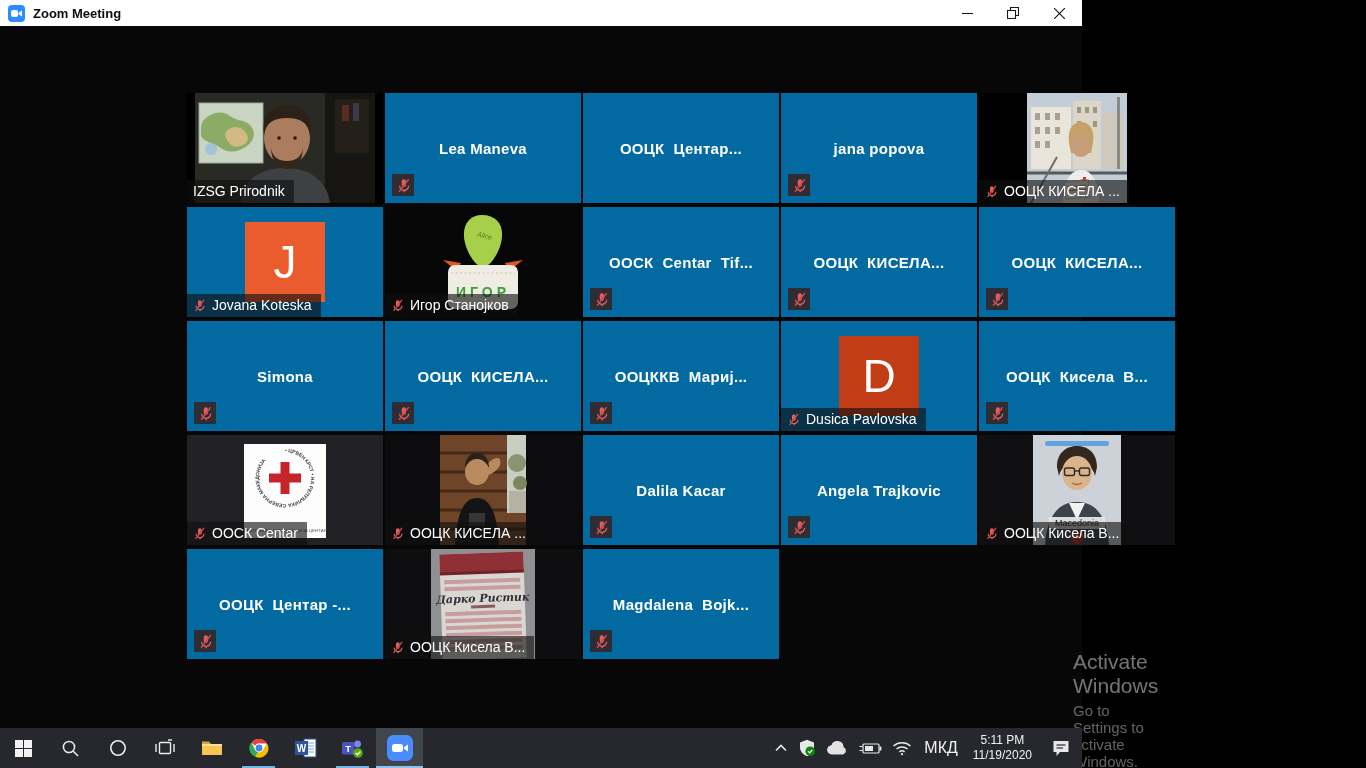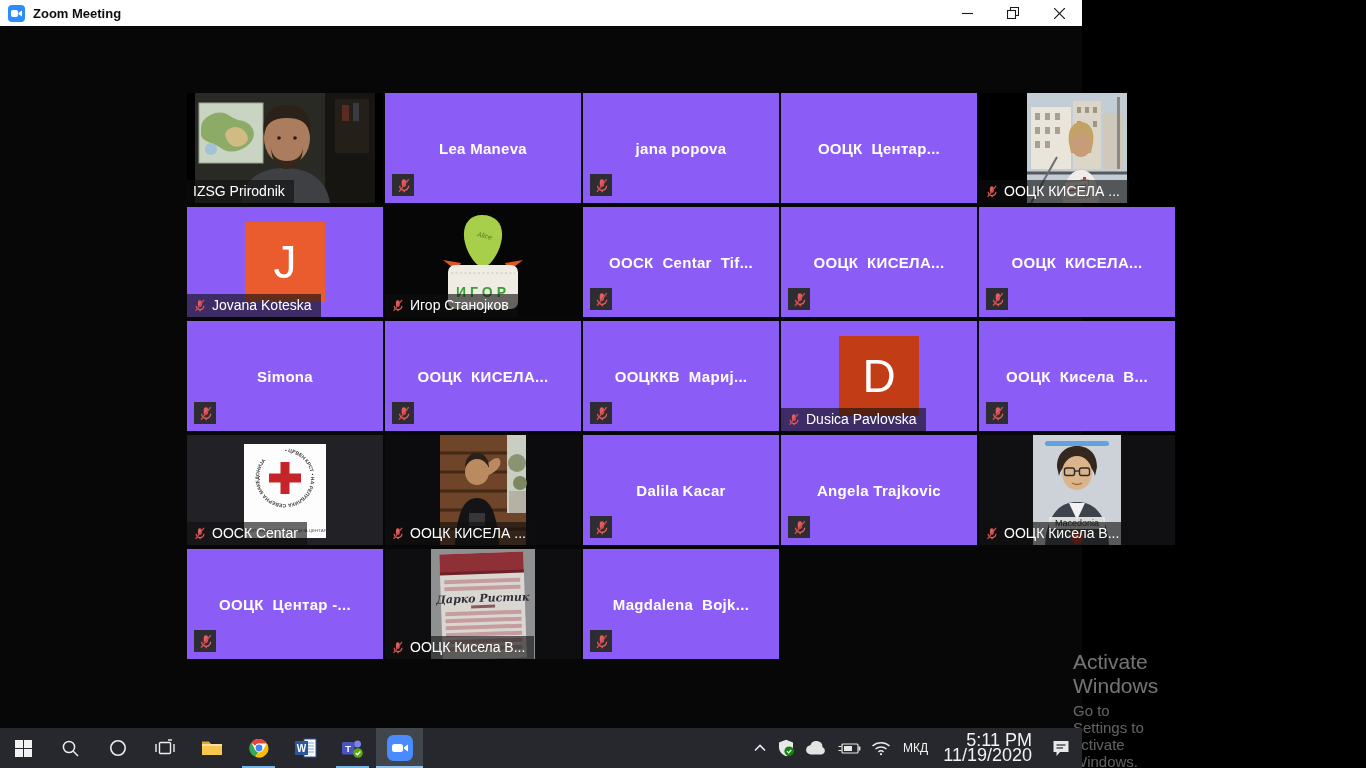--- a/index.html
+++ b/index.html
@@ -15,21 +15,21 @@
               display:flex; align-items:center; justify-content:center; }
   .title-text { font-size:13px; font-weight:700; color:#0c0c0c; }
   .win-controls { display:flex; height:100%; }
   .win-btn { width:46px; height:100%; display:flex; align-items:center; justify-content:center; cursor:default; }
 
   
   .stage { position:absolute; top:26px; left:0; right:0; bottom:40px; background:#070707; }
   .grid { position:absolute; left:187px; top:67px;
           display:grid; grid-template-columns:repeat(5,196px); grid-auto-rows:110px;
           column-gap:2px; row-gap:4px; }
-  .tile { position:relative; background:#8b5cf6; overflow:hidden; }
+  .tile { position:relative; background:#0369a1; overflow:hidden; }
   .tile.active { outline:3px solid #c9da52; outline-offset:-3px; z-index:2; }
   .video { position:absolute; inset:0; }
   .video svg { display:block; width:196px; height:110px; }
   .center-name { position:absolute; inset:0; display:flex; align-items:center; justify-content:center;
                  color:#fff; font-weight:700; font-size:15px; letter-spacing:.3px; white-space:pre; }
   .avatar { position:absolute; left:50%; top:50%; transform:translate(-50%,-50%);
             width:80px; height:80px; display:flex; align-items:center; justify-content:center;
             color:#fff; font-size:46px; }
   .mic-badge { position:absolute; left:7px; bottom:7px; width:22px; height:22px; background:#2e2d33;
                display:flex; align-items:center; justify-content:center; }
@@ -47,22 +47,22 @@
 
   
   .taskbar { position:absolute; left:0; right:0; bottom:0; height:40px; background:#26282d;
              display:flex; align-items:stretch; z-index:6; }
   .tb-btn { width:47px; display:flex; align-items:center; justify-content:center; position:relative; }
   .tb-btn.running::after { content:""; position:absolute; left:7px; right:7px; bottom:0; height:2px; background:#76b5e8; }
   .tb-btn.active-app { background:#41464d; }
   .tb-btn.active-app::after { left:0; right:0; background:#8ec2ee; }
   .tray { margin-left:auto; display:flex; align-items:center; }
   .tray-item { height:40px; display:flex; align-items:center; justify-content:center; padding:0 5px; }
-  .lang { font-size:12px; color:#f2f2f2; padding:0 7px; }
-  .clock { font-size:18px; color:#f2f2f2; text-align:right; line-height:15px; padding:0 8px; }
+  .lang { font-size:16px; color:#f2f2f2; padding:0 7px; }
+  .clock { font-size:12px; color:#f2f2f2; text-align:center; line-height:15px; padding:0 8px; }
 </style>
 </head>
 <body>
 
 <div class="screen">
 
   <div class="titlebar">
     <div class="tb-left">
       <span class="app-icon">
         <svg width="11" height="9" viewBox="0 0 11 9">
@@ -129,34 +129,34 @@
     <rect x="6.1" y="1.4" width="4.6" height="8.2" rx="2.3" fill="#e25d5d"></rect>
     <path d="M3.9 8.3a4.8 4.8 0 0 0 9.6 0" stroke="#e25d5d" fill="none" stroke-width="1.4"></path>
     <line x1="8.7" y1="13.1" x2="8.7" y2="15.2" stroke="#e25d5d" stroke-width="1.5"></line>
     <line x1="13.6" y1="1.2" x2="3.2" y2="14.6" stroke="#cf4a4a" stroke-width="1.6"></line>
   </svg>
           </div>
 
   </div>
         <div class="tile">
 
+    <div class="center-name">ООЦК  Центар...</div>
+
+  </div>
+        <div class="tile">
+
     <div class="center-name">jana popova</div>
     <div class="mic-badge">
             <svg viewBox="0 0 16 16">
     <rect x="6.1" y="1.4" width="4.6" height="8.2" rx="2.3" fill="#e25d5d"></rect>
     <path d="M3.9 8.3a4.8 4.8 0 0 0 9.6 0" stroke="#e25d5d" fill="none" stroke-width="1.4"></path>
     <line x1="8.7" y1="13.1" x2="8.7" y2="15.2" stroke="#e25d5d" stroke-width="1.5"></line>
     <line x1="13.6" y1="1.2" x2="3.2" y2="14.6" stroke="#cf4a4a" stroke-width="1.6"></line>
   </svg>
           </div>
-
-  </div>
-        <div class="tile">
-
-    <div class="center-name">ООЦК  Центар...</div>
 
   </div>
         <div class="tile">
     <div class="video">
   <svg viewBox="0 0 196 110">
     <rect width="196" height="110" fill="#000"></rect>
     <rect x="48" y="0" width="100" height="110" fill="#c3cdd6"></rect>
     <rect x="52" y="14" width="40" height="62" fill="#e9e5da"></rect>
     <g fill="#a9a092">
       <rect x="56" y="20" width="5" height="7"></rect>

